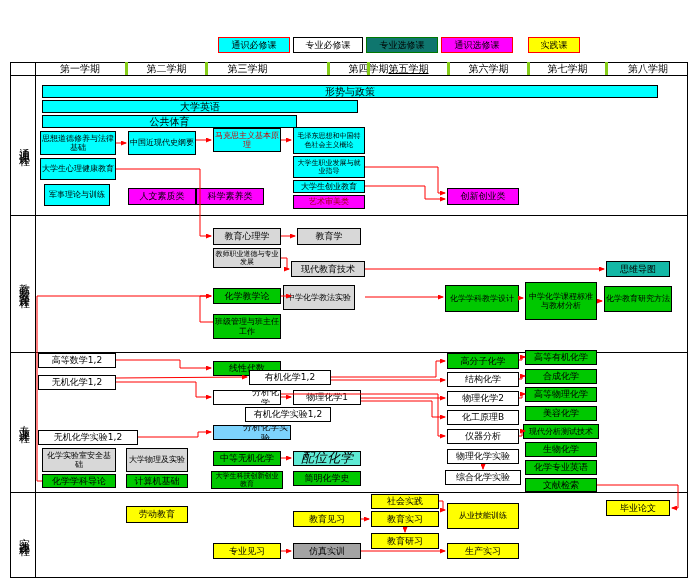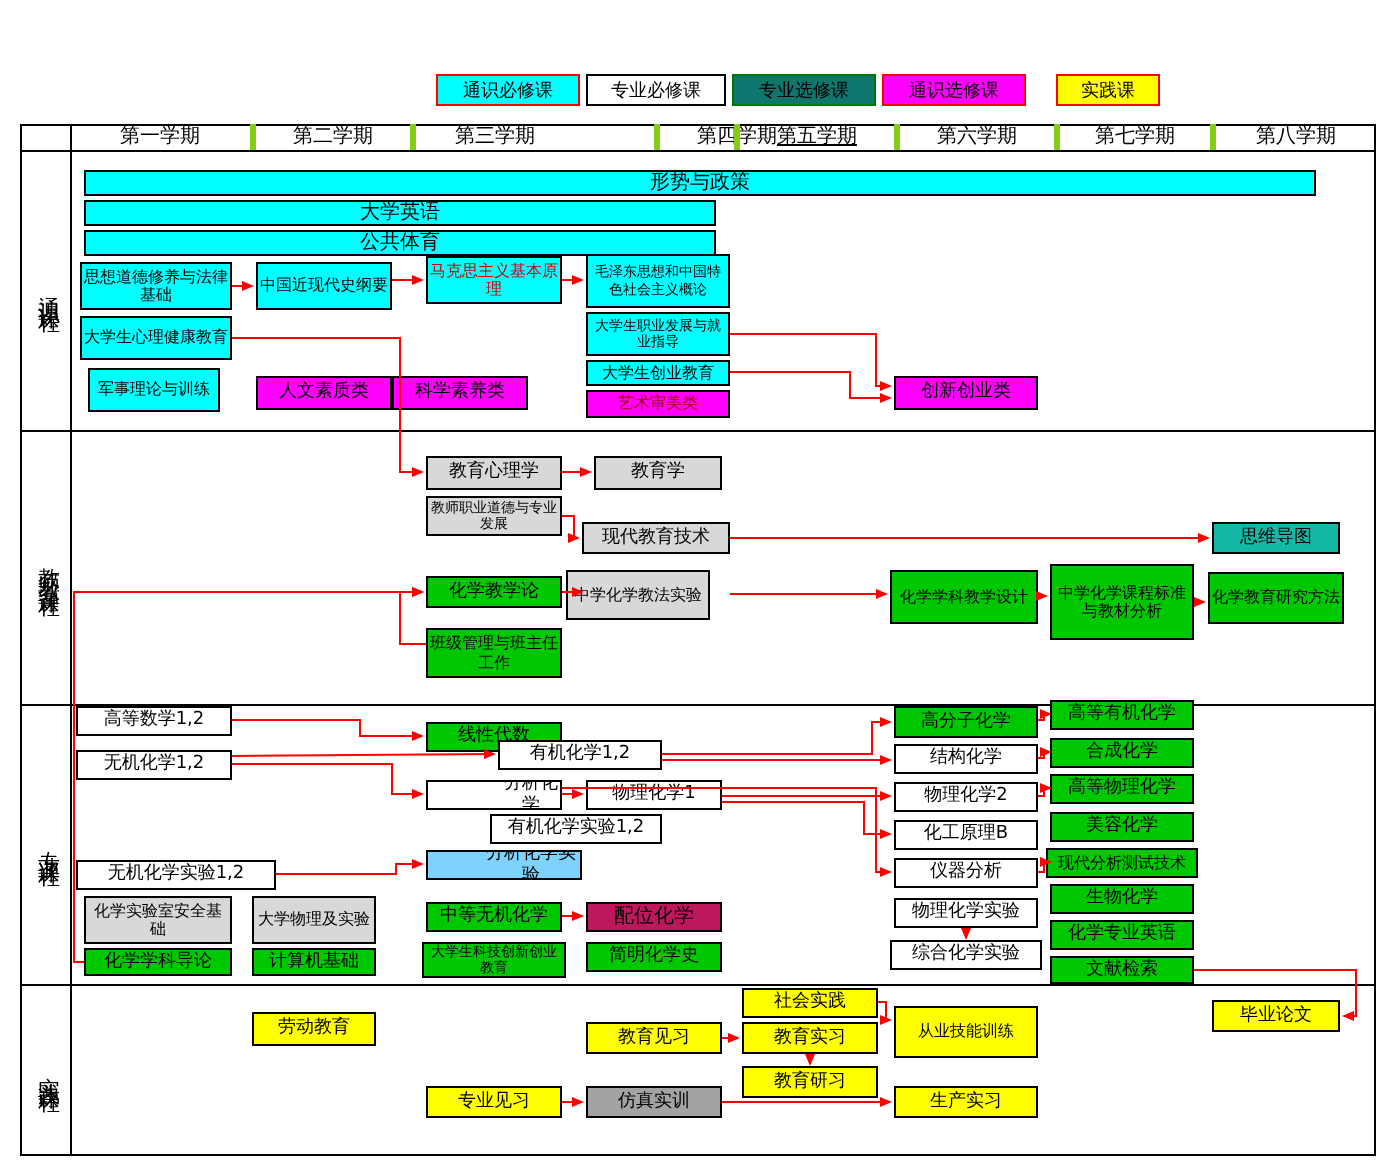--- a/index.html
+++ b/index.html
@@ -73,21 +73,21 @@
   <div class="vline" style="left:35px;top:62px;height:516px;"></div>
 
   <div class="section-label" style="top:75px;height:140px;">通识课程</div>
   <div class="section-label" style="top:215px;height:137px;">教师教育课程</div>
   <div class="section-label" style="top:352px;height:140px;">专业课程</div>
   <div class="section-label" style="top:492px;height:86px;">实践课程</div>
 
   <div id="courses">
       <div class="course" style="left: 42px; top: 85px; width: 616px; height: 13px; background: rgb(0, 255, 255); font-size: 10px;">形势与政策</div>
       <div class="course" style="left: 42px; top: 100px; width: 316px; height: 13px; background: rgb(0, 255, 255); font-size: 10px;">大学英语</div>
-      <div class="course" style="left: 42px; top: 115px; width: 316px; height: 13px; background: rgb(0, 255, 255); font-size: 10px;">公共体育</div>
+      <div class="course" style="left: 42px; top: 115px; width: 255px; height: 13px; background: rgb(0, 255, 255); font-size: 10px;">公共体育</div>
       <div class="course" style="left: 40px; top: 131px; width: 76px; height: 24px; background: rgb(0, 255, 255); font-size: 8px;">思想道德修养与法律基础</div>
       <div class="course" style="left: 128px; top: 131px; width: 68px; height: 24px; background: rgb(0, 255, 255); font-size: 8px;">中国近现代史纲要</div>
       <div class="course" style="left: 213px; top: 128px; width: 68px; height: 24px; background: rgb(0, 255, 255); font-size: 8px; color: rgb(204, 0, 0);">马克思主义基本原理</div>
       <div class="course" style="left: 293px; top: 127px; width: 72px; height: 27px; background: rgb(0, 255, 255); font-size: 7px;">毛泽东思想和中国特色社会主义概论</div>
       <div class="course" style="left: 40px; top: 158px; width: 76px; height: 22px; background: rgb(0, 255, 255); font-size: 8px;">大学生心理健康教育</div>
       <div class="course" style="left: 293px; top: 156px; width: 72px; height: 22px; background: rgb(0, 255, 255); font-size: 7px;">大学生职业发展与就业指导</div>
       <div class="course" style="left: 44px; top: 184px; width: 66px; height: 22px; background: rgb(0, 255, 255); font-size: 8px;">军事理论与训练</div>
       <div class="course" style="left: 128px; top: 188px; width: 68px; height: 17px; background: rgb(255, 0, 255); font-size: 9px;">人文素质类</div>
       <div class="course" style="left: 196px; top: 188px; width: 68px; height: 17px; background: rgb(255, 0, 255); font-size: 9px;">科学素养类</div>
       <div class="course" style="left: 293px; top: 180px; width: 72px; height: 13px; background: rgb(0, 255, 255); font-size: 8px;">大学生创业教育</div>
@@ -120,21 +120,21 @@
       <div class="course" style="left: 447px; top: 410px; width: 72px; height: 15px; background: rgb(255, 255, 255); font-size: 9px;">化工原理B</div>
       <div class="course" style="left: 525px; top: 406px; width: 72px; height: 15px; background: rgb(0, 200, 0); font-size: 9px;">美容化学</div>
       <div class="course" style="left: 213px; top: 425px; width: 78px; height: 15px; background: #7dd3fc; font-size: 9px; padding-left: 28px;">分析化学实验</div>
       <div class="course" style="left: 447px; top: 429px; width: 72px; height: 15px; background: rgb(255, 255, 255); font-size: 9px;">仪器分析</div>
       <div class="course" style="left: 523px; top: 424px; width: 76px; height: 15px; background: rgb(0, 200, 0); font-size: 8px;">现代分析测试技术</div>
       <div class="course" style="left: 38px; top: 430px; width: 100px; height: 15px; background: rgb(255, 255, 255); font-size: 9px;">无机化学实验1,2</div>
       <div class="course" style="left: 525px; top: 442px; width: 72px; height: 15px; background: rgb(0, 200, 0); font-size: 9px;">生物化学</div>
       <div class="course" style="left: 42px; top: 448px; width: 74px; height: 24px; background: rgb(216, 216, 216); font-size: 8px;">化学实验室安全基础</div>
       <div class="course" style="left: 126px; top: 448px; width: 62px; height: 24px; background: rgb(216, 216, 216); font-size: 8px;">大学物理及实验</div>
       <div class="course" style="left: 213px; top: 451px; width: 68px; height: 15px; background: rgb(0, 200, 0); font-size: 9px;">中等无机化学</div>
-      <div class="course" style="left: 293px; top: 451px; width: 68px; height: 15px; background: #be185d; font-size: 10px;">配位化学</div>
+      <div class="course" style="left: 293px; top: 451px; width: 68px; height: 15px; background: #5eead4; font-size: 13px; font-style: italic;">配位化学</div>
       <div class="course" style="left: 447px; top: 449px; width: 72px; height: 15px; background: rgb(255, 255, 255); font-size: 9px;">物理化学实验</div>
       <div class="course" style="left: 525px; top: 460px; width: 72px; height: 15px; background: rgb(0, 200, 0); font-size: 9px;">化学专业英语</div>
       <div class="course" style="left: 42px; top: 474px; width: 74px; height: 14px; background: rgb(0, 200, 0); font-size: 9px;">化学学科导论</div>
       <div class="course" style="left: 126px; top: 474px; width: 62px; height: 14px; background: rgb(0, 200, 0); font-size: 9px;">计算机基础</div>
       <div class="course" style="left: 211px; top: 471px; width: 72px; height: 18px; background: rgb(0, 200, 0); font-size: 7px;">大学生科技创新创业教育</div>
       <div class="course" style="left: 293px; top: 471px; width: 68px; height: 15px; background: rgb(0, 200, 0); font-size: 9px;">简明化学史</div>
       <div class="course" style="left: 445px; top: 470px; width: 76px; height: 15px; background: rgb(255, 255, 255); font-size: 9px;">综合化学实验</div>
       <div class="course" style="left: 525px; top: 478px; width: 72px; height: 14px; background: rgb(0, 200, 0); font-size: 9px;">文献检索</div>
       <div class="course" style="left: 126px; top: 506px; width: 62px; height: 17px; background: rgb(255, 255, 0); font-size: 9px;">劳动教育</div>
       <div class="course" style="left: 293px; top: 511px; width: 68px; height: 16px; background: rgb(255, 255, 0); font-size: 9px;">教育见习</div>

